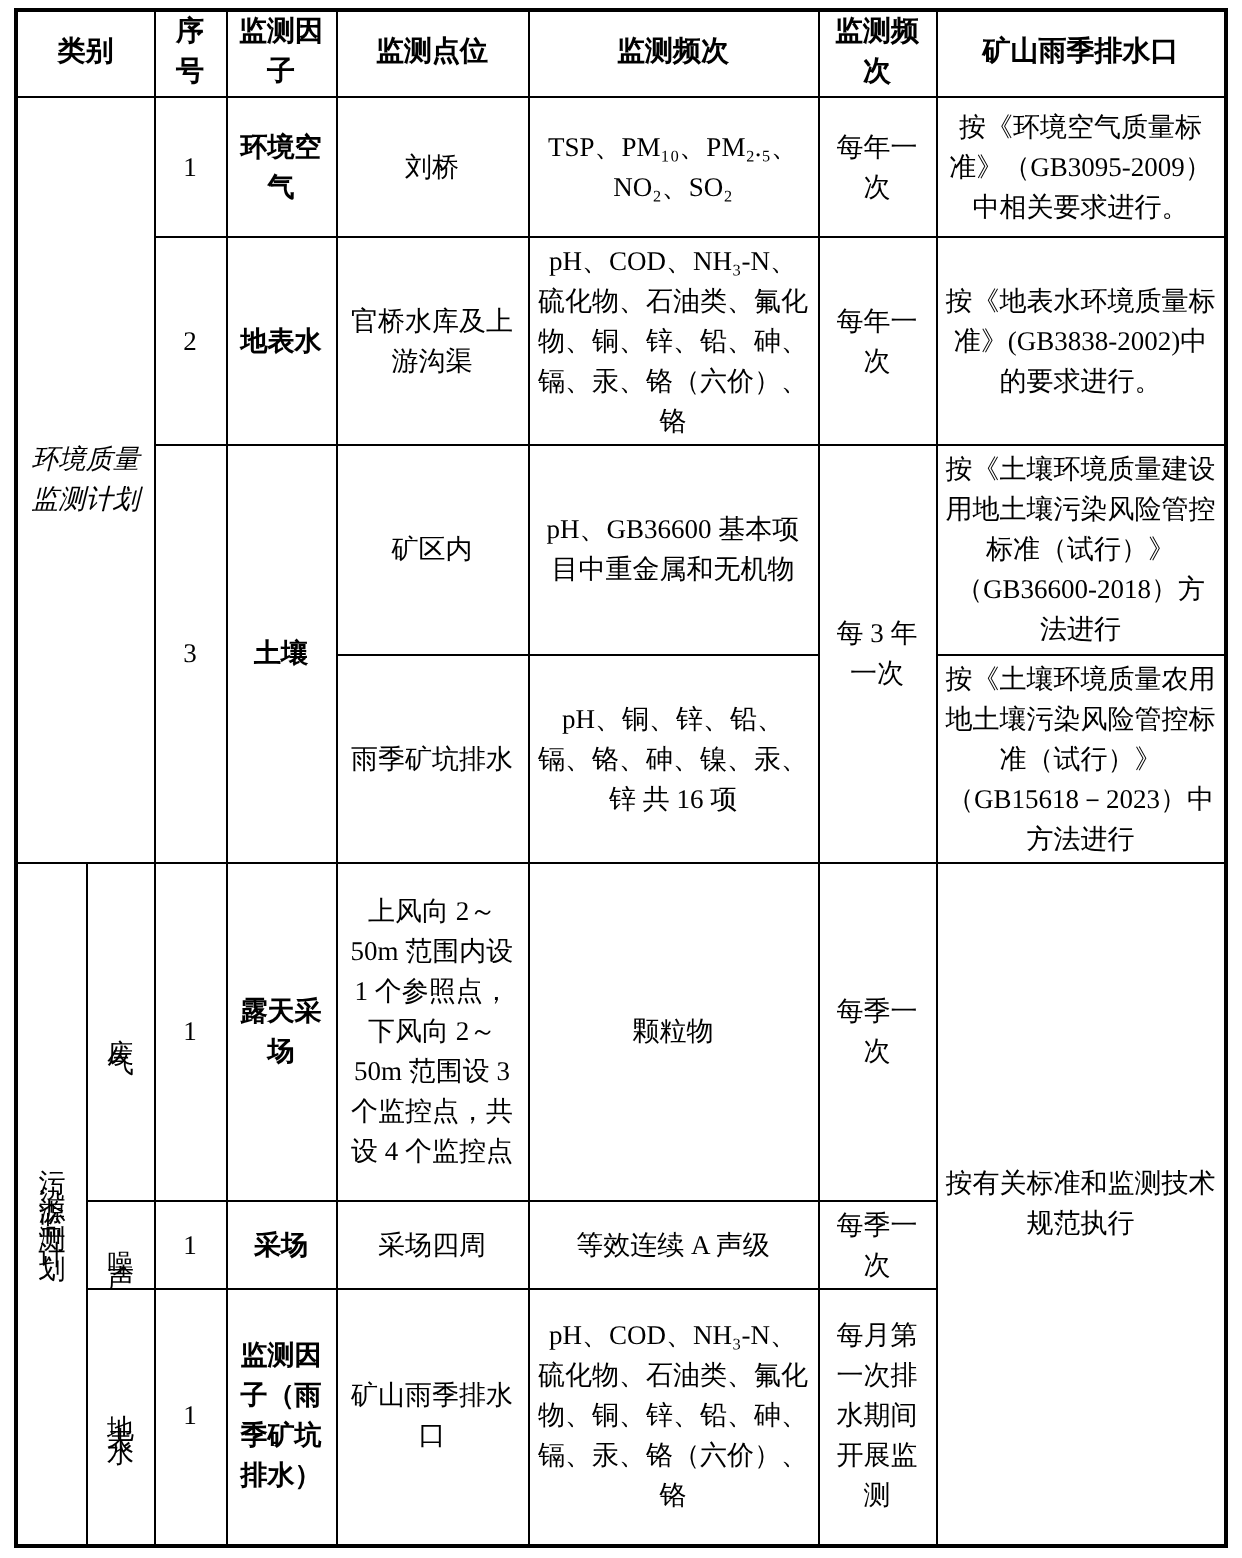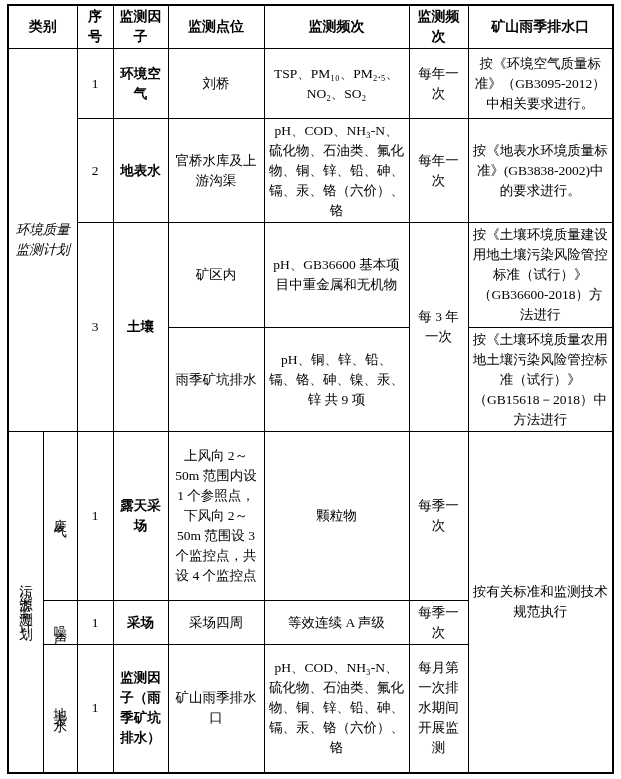--- a/index.html
+++ b/index.html
@@ -81,21 +81,21 @@
       <th>矿山雨季排水口</th>
     </tr>
 
     <tr style="height:70px">
       <td colspan="2" rowspan="4" class="cat-wide">环境质量监测计划</td>
       <td>1</td>
       <td class="col-location">环境空气</td>
       <td>刘桥</td>
       <td>TSP、PM₁₀、PM₂.₅、NO₂、SO₂</td>
       <td class="col-freq">每年一次</td>
-      <td>按《环境空气质量标准》（GB3095-2012）中相关要求进行。</td>
+      <td>按《环境空气质量标准》（GB3095-2009）中相关要求进行。</td>
     </tr>
 
     <tr style="height:104px">
       <td>2</td>
       <td class="col-location">地表水</td>
       <td>官桥水库及上游沟渠</td>
       <td>pH、COD、NH₃-N、硫化物、石油类、氟化物、铜、锌、铅、砷、镉、汞、铬（六价）、铬</td>
       <td class="col-freq">每年一次</td>
       <td>按《地表水环境质量标准》(GB3838-2002)中的要求进行。</td>
     </tr>
@@ -104,22 +104,22 @@
       <td rowspan="2">3</td>
       <td rowspan="2" class="col-location">土壤</td>
       <td>矿区内</td>
       <td>pH、GB36600 基本项目中重金属和无机物</td>
       <td rowspan="2" class="col-freq">每 3 年一次</td>
       <td>按《土壤环境质量建设用地土壤污染风险管控标准（试行）》（GB36600-2018）方法进行</td>
     </tr>
 
     <tr style="height:104px">
       <td>雨季矿坑排水</td>
-      <td>pH、铜、锌、铅、镉、铬、砷、镍、汞、锌 共 9 项</td>
-      <td>按《土壤环境质量农用地土壤污染风险管控标准（试行）》（GB15618－2018）中方法进行</td>
+      <td>pH、铜、锌、铅、镉、铬、砷、镍、汞、锌 共 16 项</td>
+      <td>按《土壤环境质量农用地土壤污染风险管控标准（试行）》（GB15618－2023）中方法进行</td>
     </tr>
 
     <tr style="height:169px">
       <td rowspan="3">
         <span class="vtext">污染源监测计划</span>
       </td>
       <td>
         <span class="vtext vtext-tight">废气</span>
       </td>
       <td>1</td>

